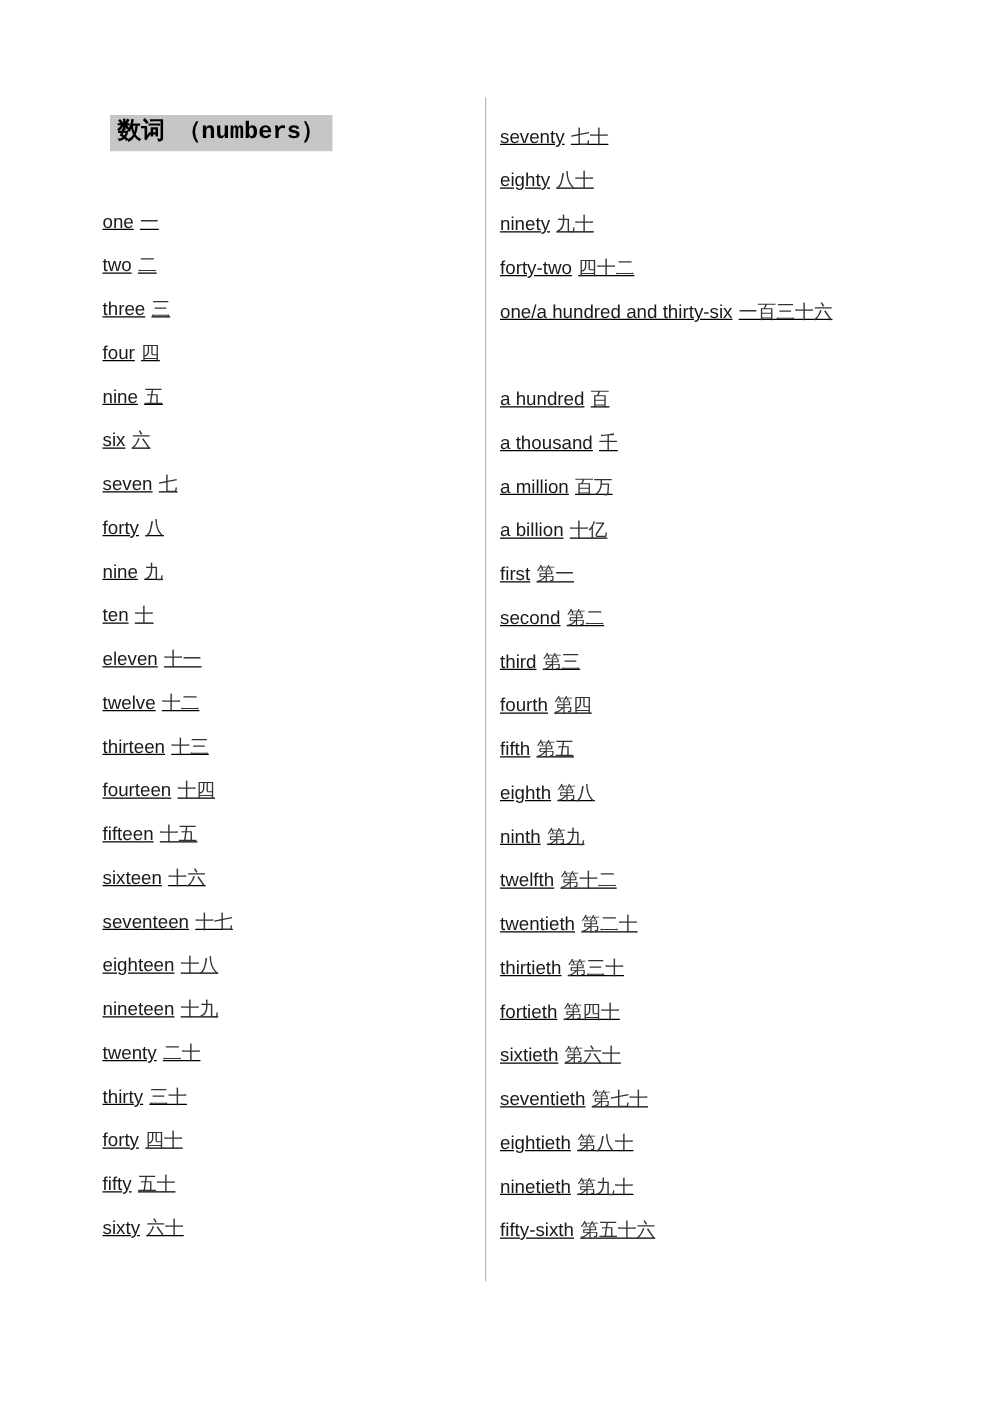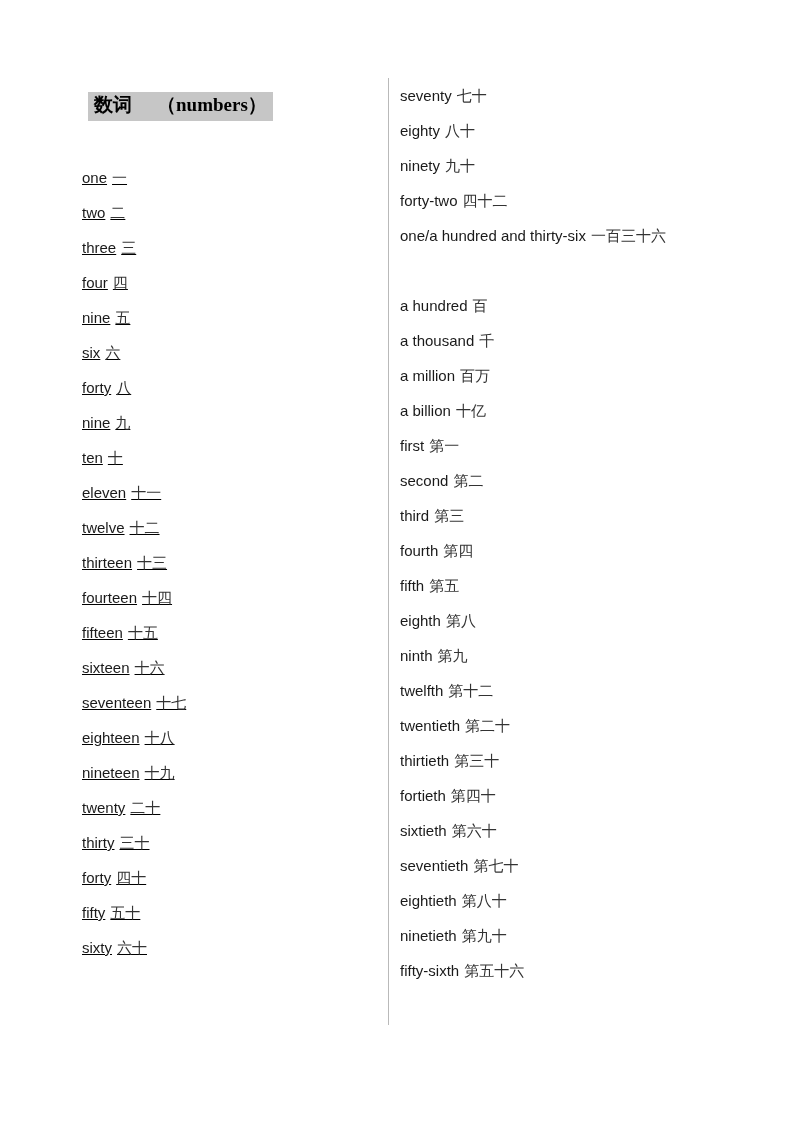--- a/index.html
+++ b/index.html
@@ -29,37 +29,38 @@
     background: #c6c6c6;
     padding: 2px 6px 4px 6px;
     font-size: 19px;
     font-weight: bold;
     color: #000000;
     line-height: 1.2;
     white-space: nowrap;
   }
   .title-cn { font-family: Liberation Sans, sans-serif; }
   .title-sep { display: inline-block; width: 10px; }
-  .title-en { font-family: Liberation Serif, serif; margin-left: 15px; }
+  .title-en { font-family: Liberation Mono, monospace; }
 
   
   .column {
     position: absolute;
     box-sizing: border-box;
   }
   #left-column {
     left: 82px;
     top: 160px;
     width: 290px;
     text-decoration: underline;
   }
   #right-column {
     left: 400px;
-    top: 78px;
+    top: 92px;
     width: 300px;
+    text-decoration: underline;
   }
 
   .entry {
     font-size: 15px;
     color: #1a1a1a;
     line-height: 35px;
     height: 35px;
     white-space: nowrap;
   }
   #right-column .entry.wrap {
@@ -96,20 +97,21 @@
 
   <div id="column-divider"></div>
 
   <div class="column" id="left-column">
       <div class="entry"><span class="en">one</span><span class="cn">一</span></div>
       <div class="entry"><span class="en">two</span><span class="cn">二</span></div>
       <div class="entry"><span class="en">three</span><span class="cn">三</span></div>
       <div class="entry"><span class="en">four</span><span class="cn">四</span></div>
       <div class="entry"><span class="en">nine</span><span class="cn">五</span></div>
       <div class="entry"><span class="en">six</span><span class="cn">六</span></div>
+      <div class="entry"><span class="en">seven</span><span class="cn">七</span></div>
       <div class="entry"><span class="en">forty</span><span class="cn">八</span></div>
       <div class="entry"><span class="en">nine</span><span class="cn">九</span></div>
       <div class="entry"><span class="en">ten</span><span class="cn">十</span></div>
       <div class="entry"><span class="en">eleven</span><span class="cn">十一</span></div>
       <div class="entry"><span class="en">twelve</span><span class="cn">十二</span></div>
       <div class="entry"><span class="en">thirteen</span><span class="cn">十三</span></div>
       <div class="entry"><span class="en">fourteen</span><span class="cn">十四</span></div>
       <div class="entry"><span class="en">fifteen</span><span class="cn">十五</span></div>
       <div class="entry"><span class="en">sixteen</span><span class="cn">十六</span></div>
       <div class="entry"><span class="en">seventeen</span><span class="cn">十七</span></div>

